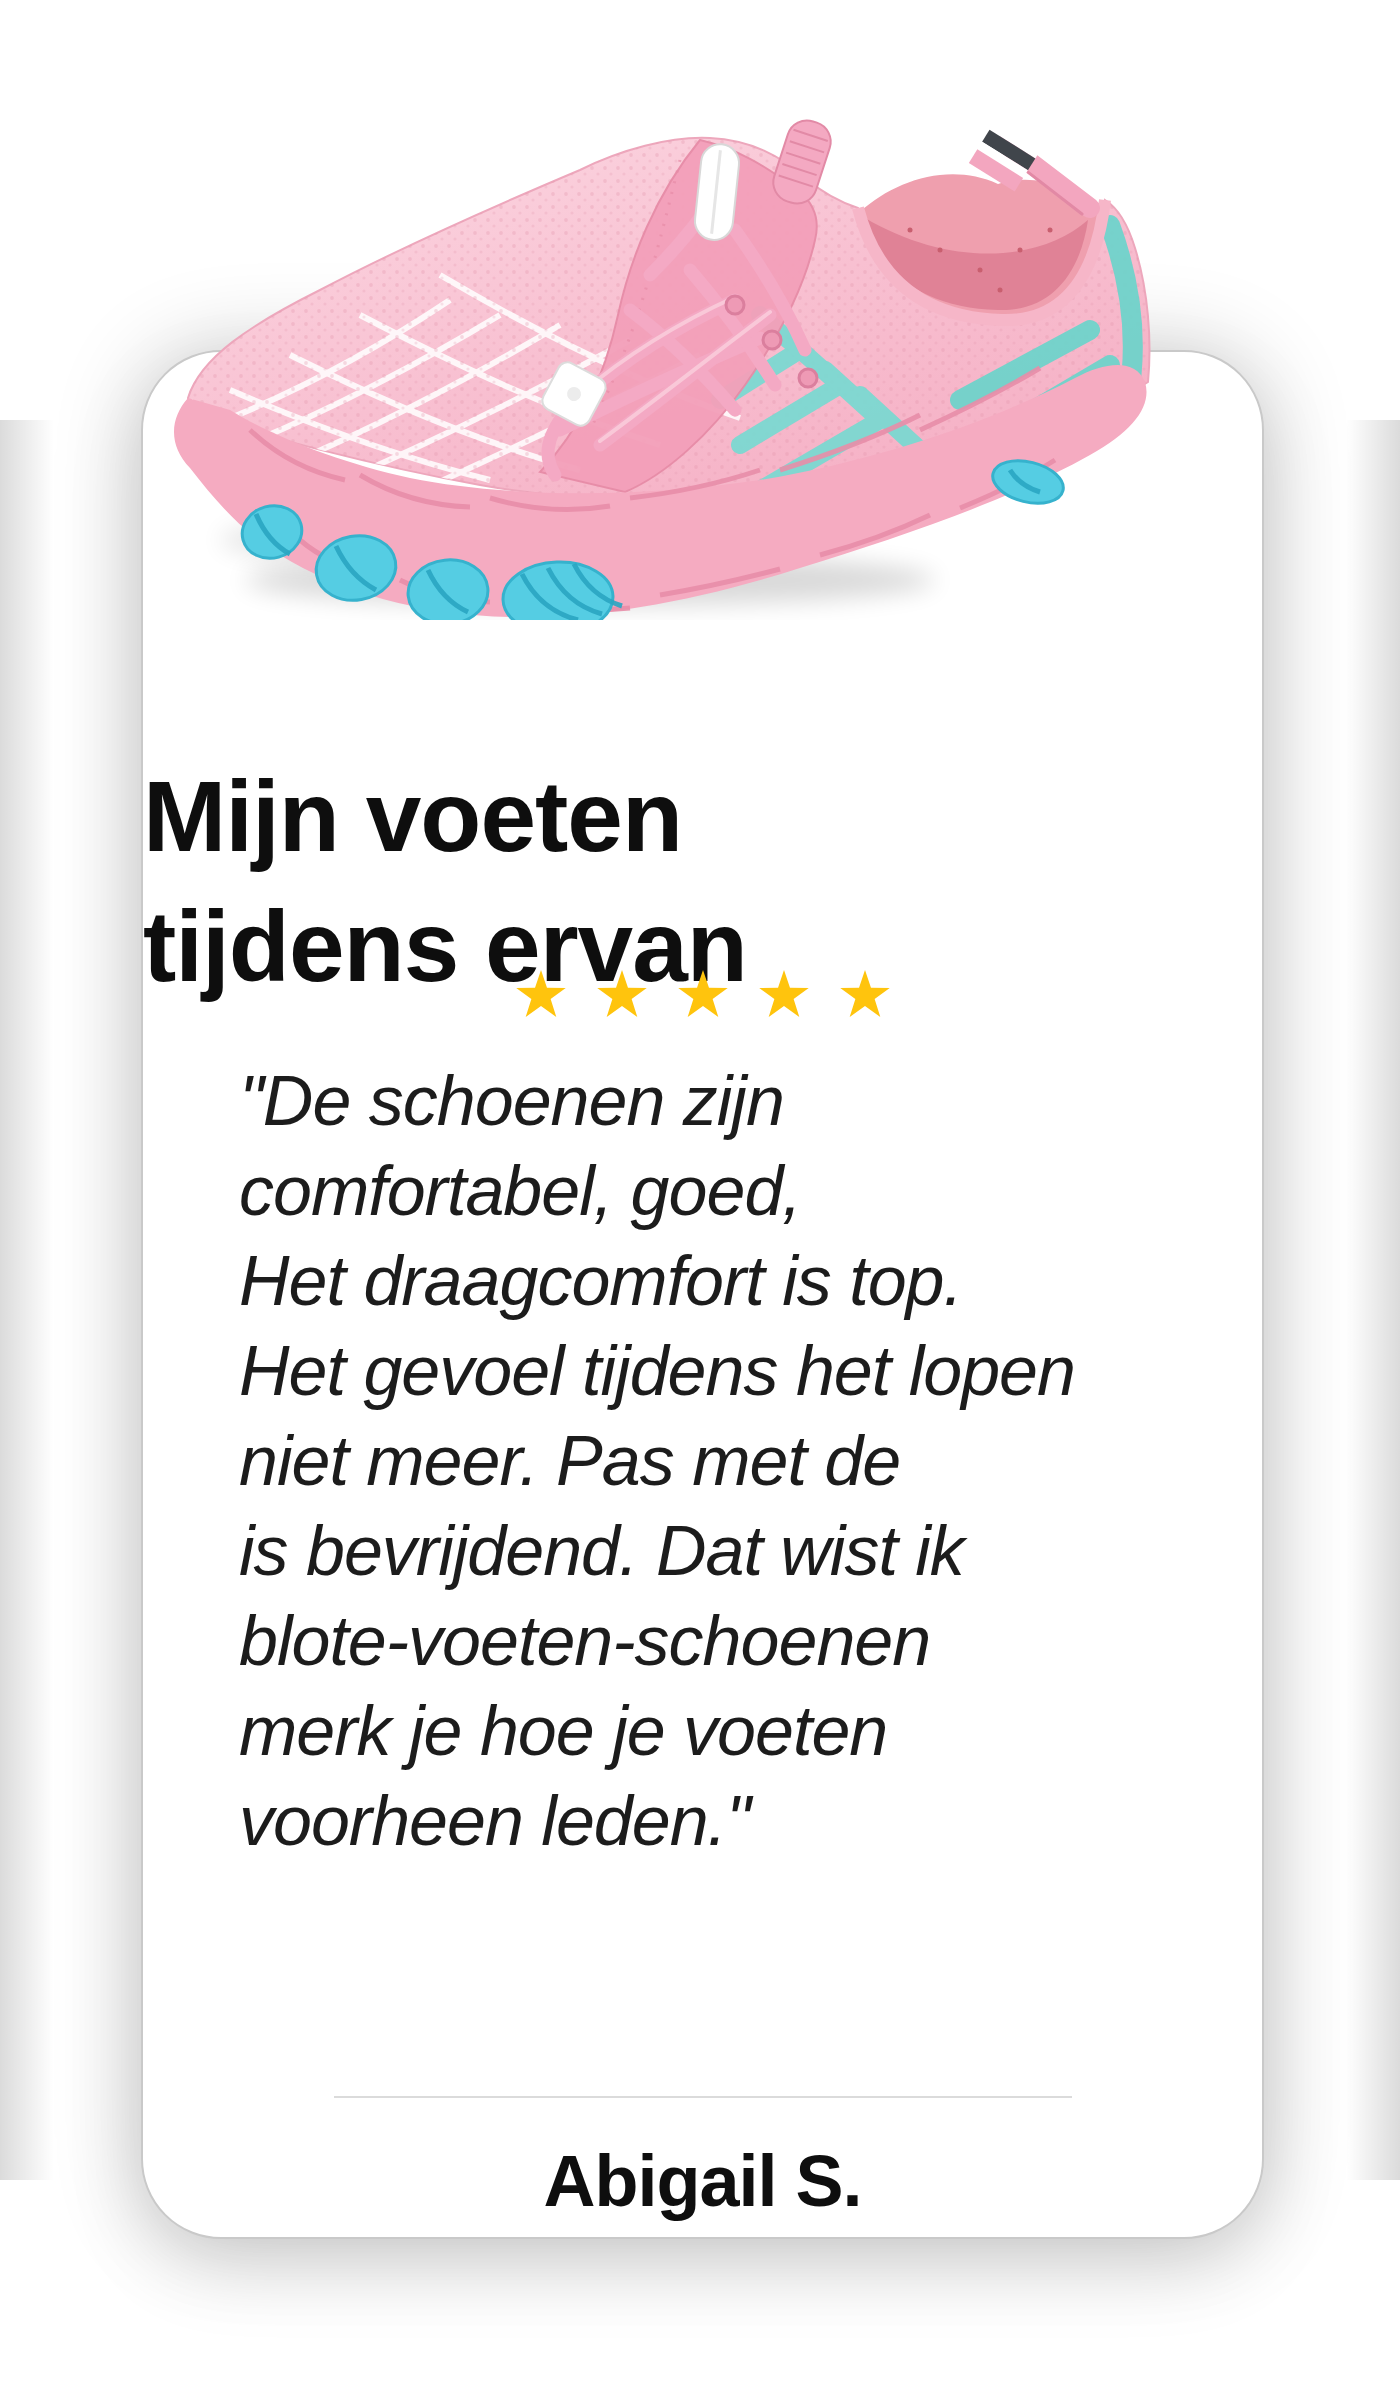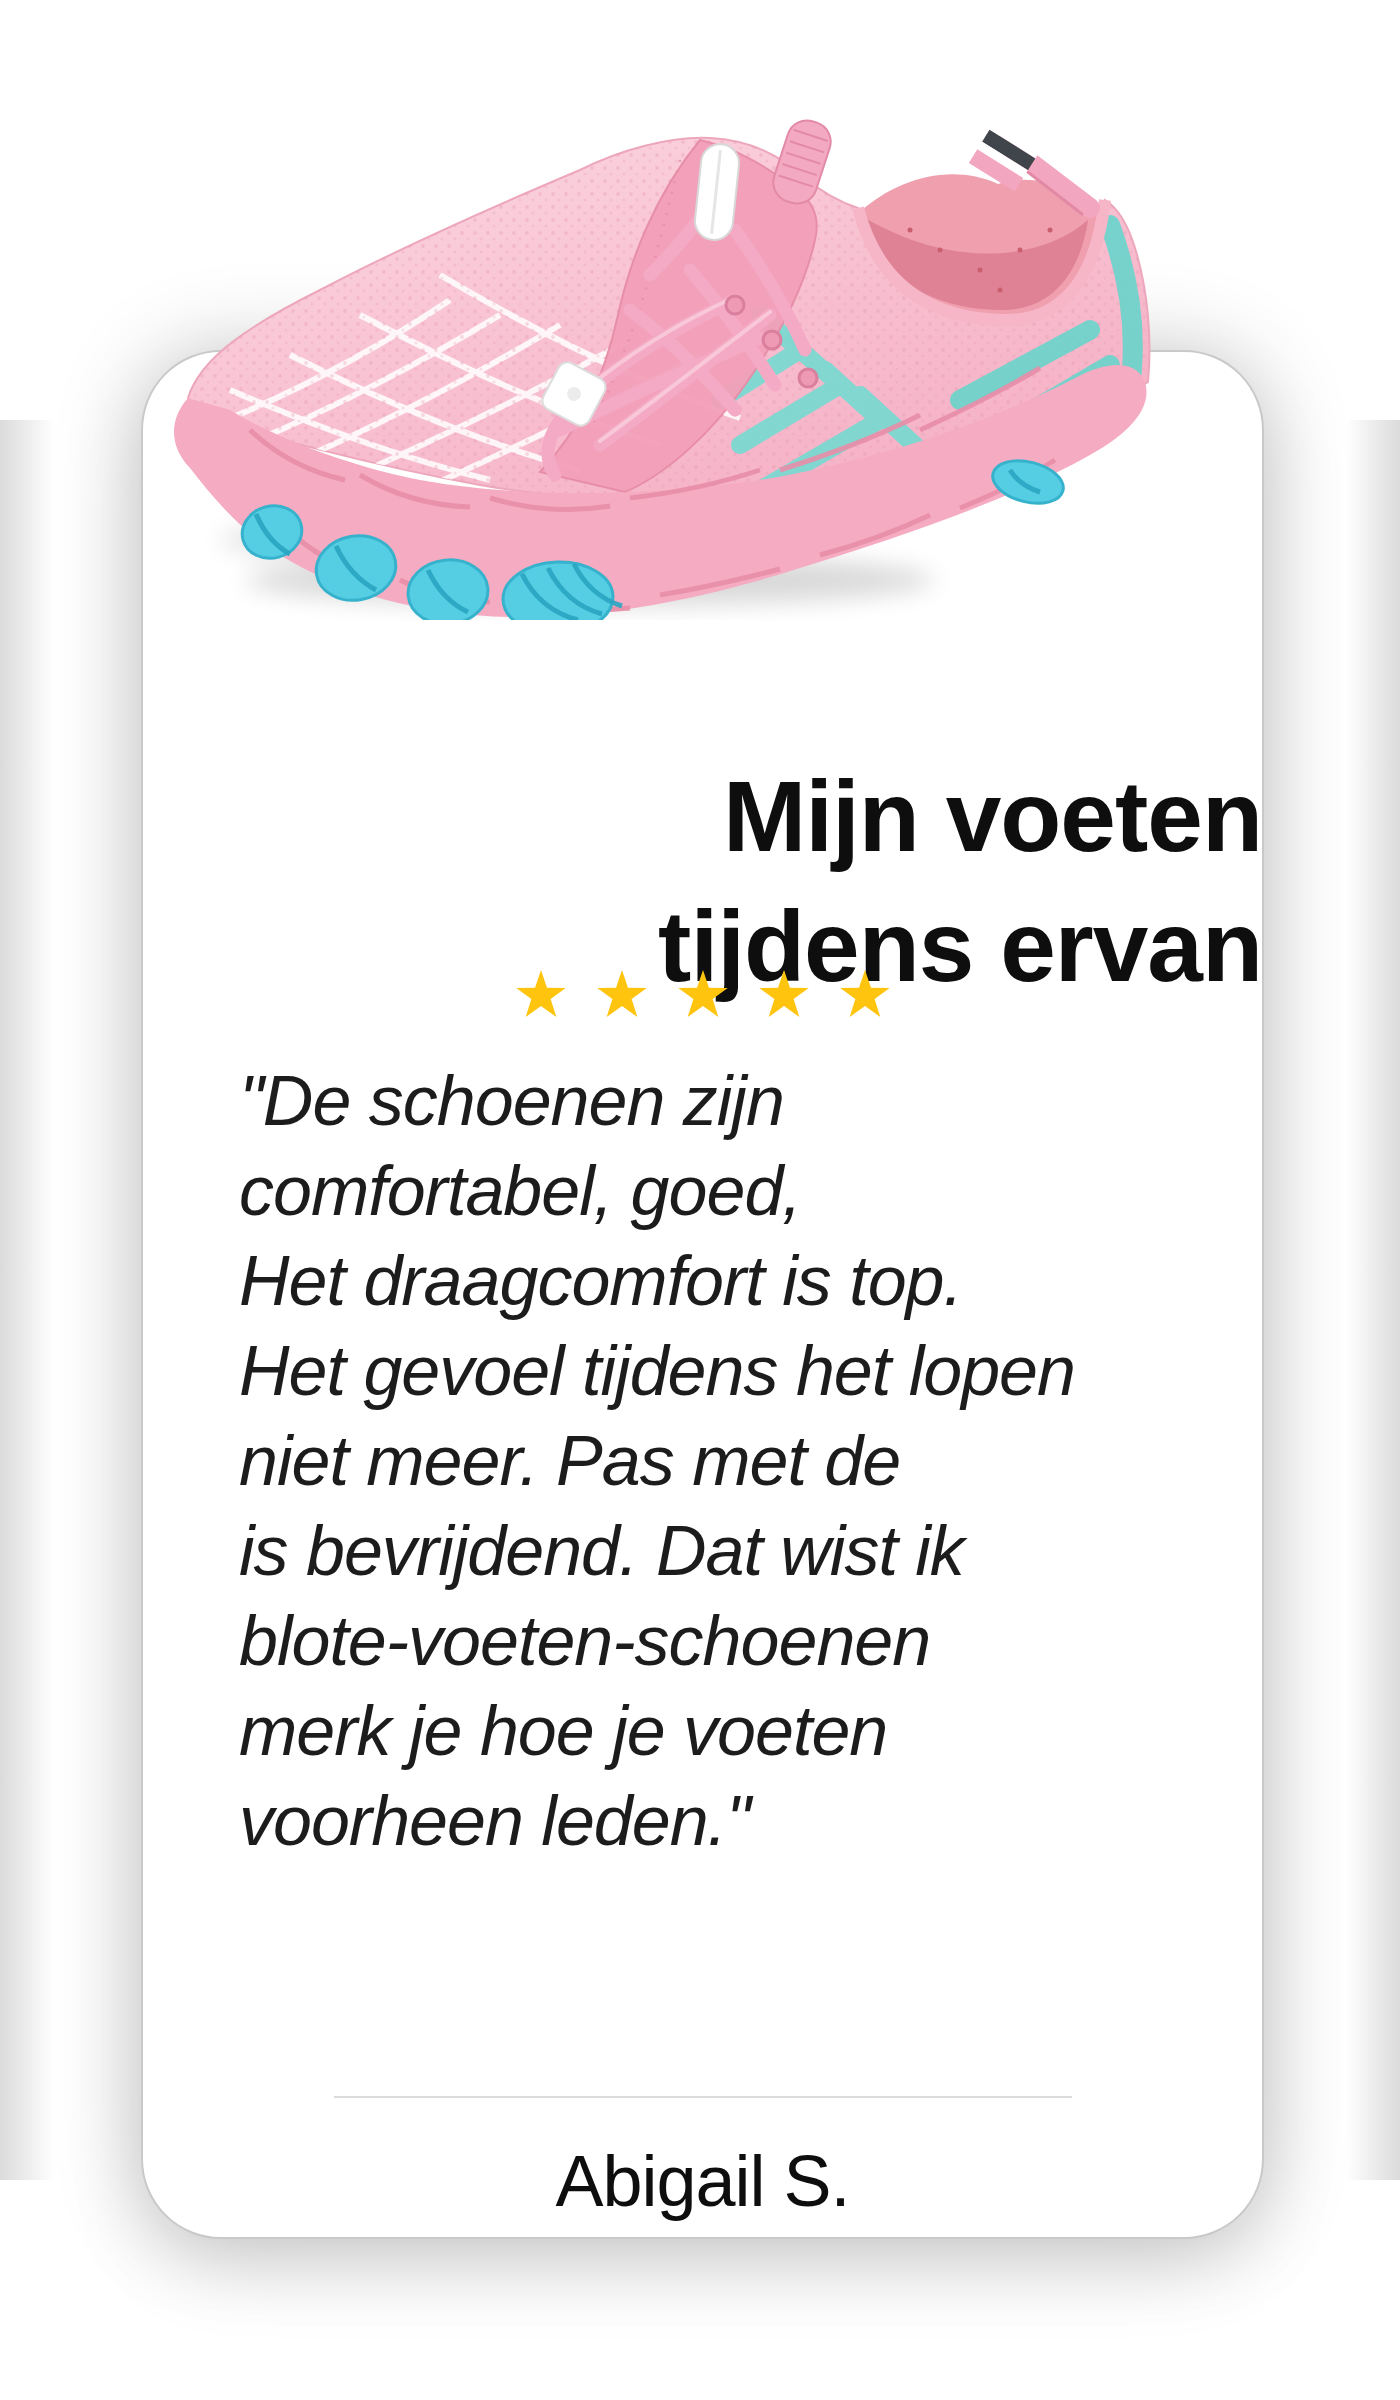--- a/index.html
+++ b/index.html
@@ -14,21 +14,21 @@
 
   .card{
     position:absolute;left:141px;top:350px;width:1119px;height:1885px;
     background:#ffffff;
     border:2px solid #c9c9c9;
     border-radius:80px;
     box-shadow:0 0 90px rgba(0,0,0,.20), 0 30px 80px rgba(0,0,0,.10);
   }
   .headline{
     position:absolute;top:332px;left:0;right:0;
-    text-align:right;color:#0e0e0e;
+    text-align:left;color:#0e0e0e;
     font-size:100px;line-height:130px;font-weight:900;letter-spacing:-1px;
   }
   .headline span{display:block;}
   .stars{
     position:absolute;top:618px;left:0;right:0;
     display:flex;justify-content:center;gap:27px;
   }
   .stars svg{display:block;}
   .quote{
     position:absolute;top:704px;left:96px;width:980px;
@@ -37,21 +37,21 @@
     letter-spacing:-1px;
   }
   .quote-line{white-space:nowrap;}
   .divider{
     position:absolute;top:1744px;left:50%;transform:translateX(-50%);
     width:738px;height:2px;background:#dbdbdb;border:none;margin:0;
   }
   .reviewer{
     position:absolute;top:1788px;left:0;right:0;
     text-align:center;color:#0e0e0e;
-    font-size:72px;font-weight:400;letter-spacing:-1px;
+    font-size:72px;font-weight:700;letter-spacing:-1px;
   }
   .shoe{
     position:absolute;left:160px;top:100px;width:1010px;height:520px;
   }
 </style>
 </head>
 <body>
 
 <div class="edge-shade left"></div>
 <div class="edge-shade right"></div>

